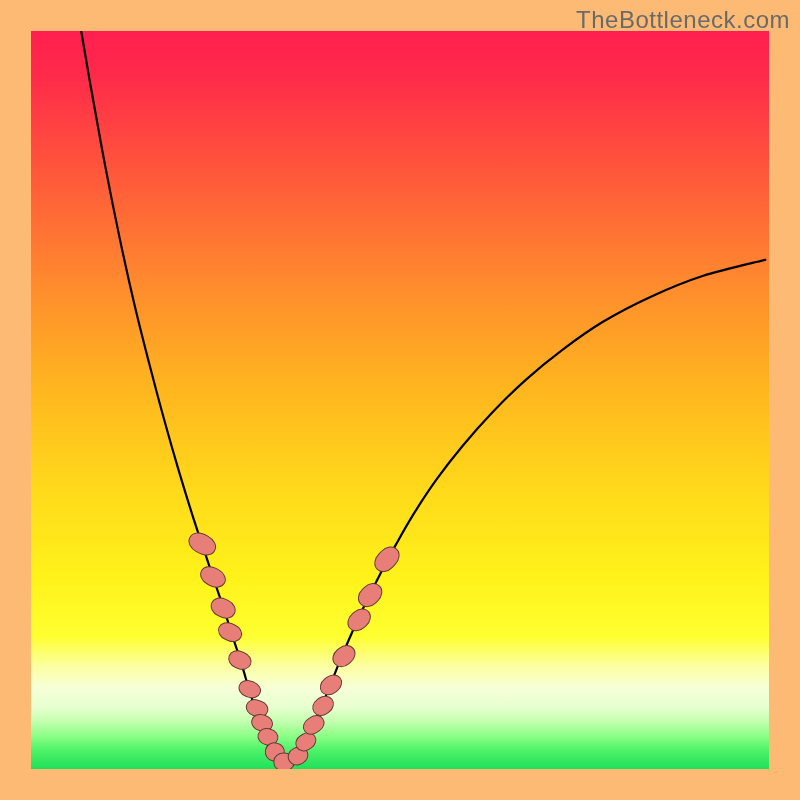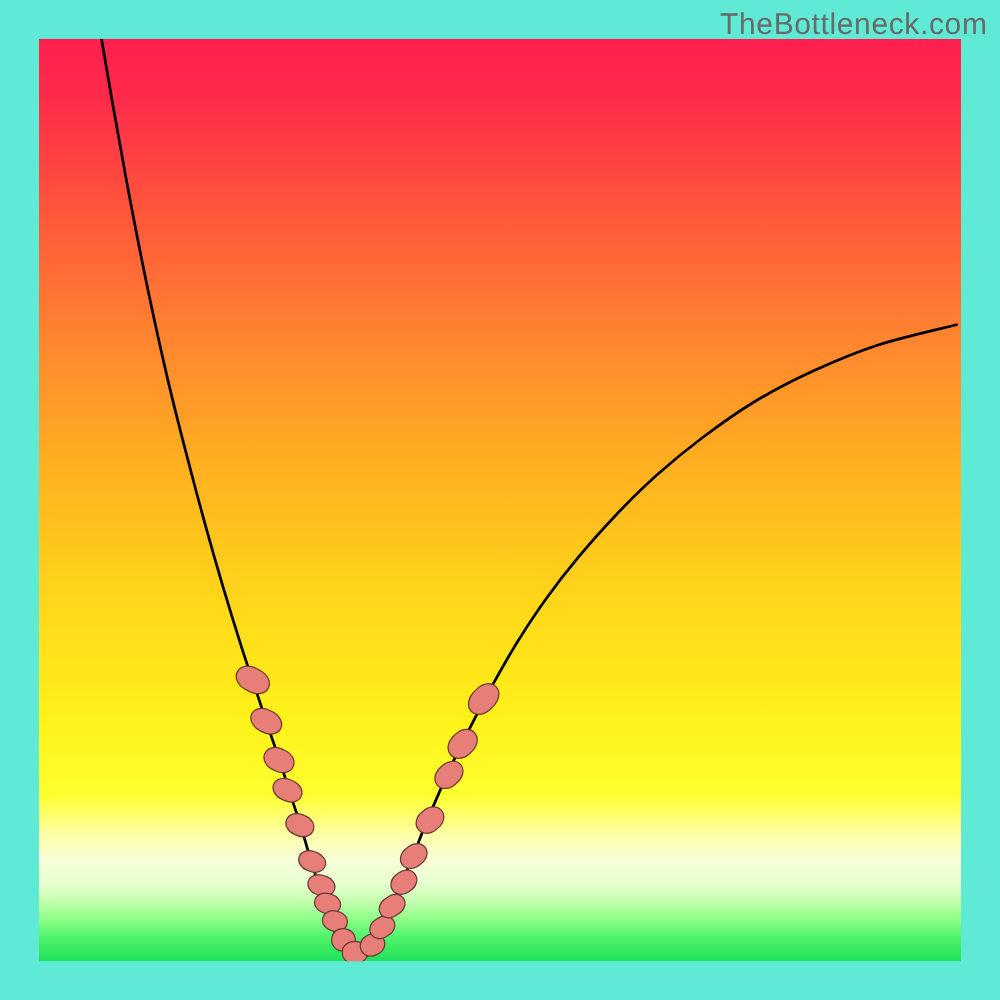--- a/index.html
+++ b/index.html
@@ -8,21 +8,21 @@
     width: 800px;
     height: 800px;
     background: #000;
     overflow: hidden;
     font-family: Arial, Helvetica, sans-serif;
   }
   .stage {
     position: relative;
     width: 800px;
     height: 800px;
-    background: #5eead4;
+    background: #fdba74;
   }
   .watermark {
     position: absolute;
     top: 6px;
     right: 10px;
     color: #6a6a6a;
     font-size: 24px;
     font-weight: 500;
     letter-spacing: 0.5px;
     z-index: 50;

